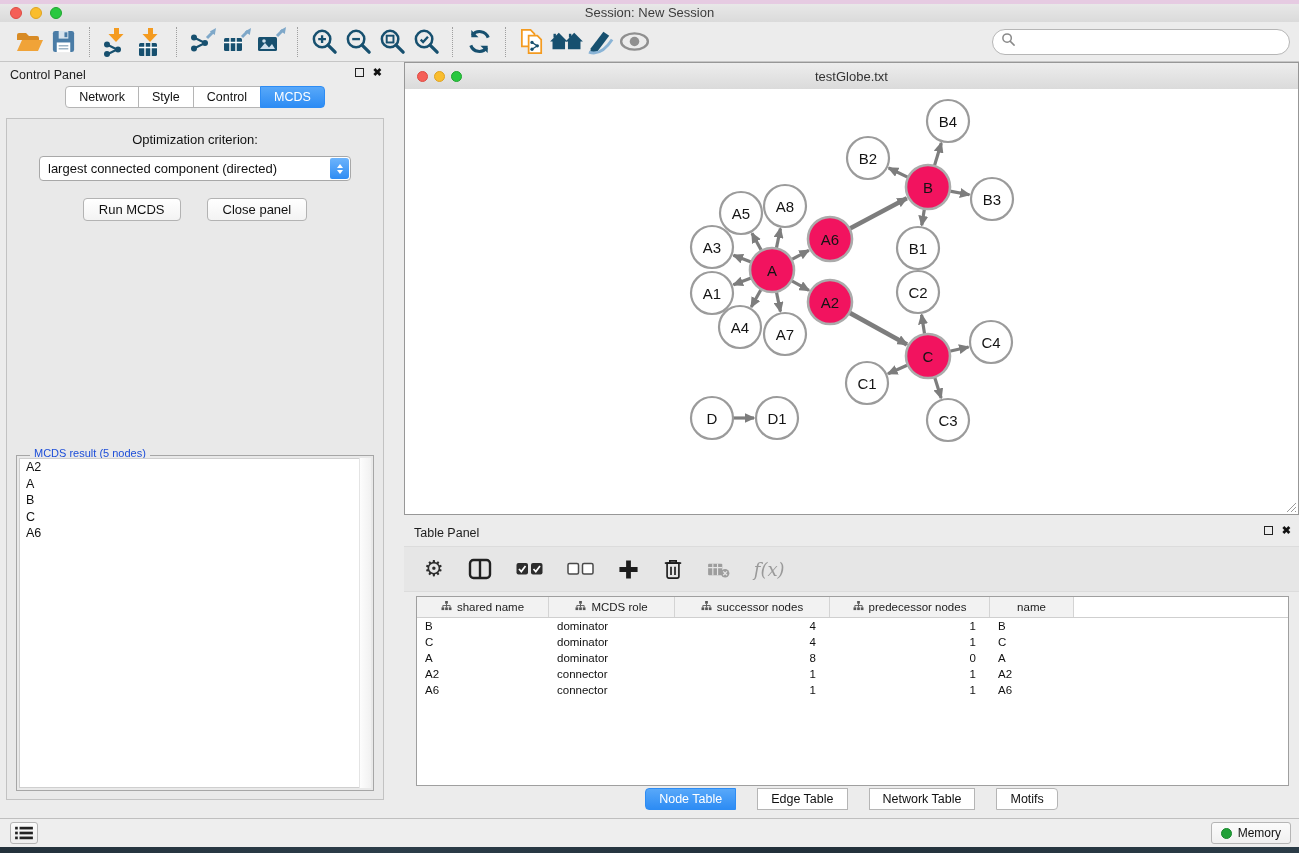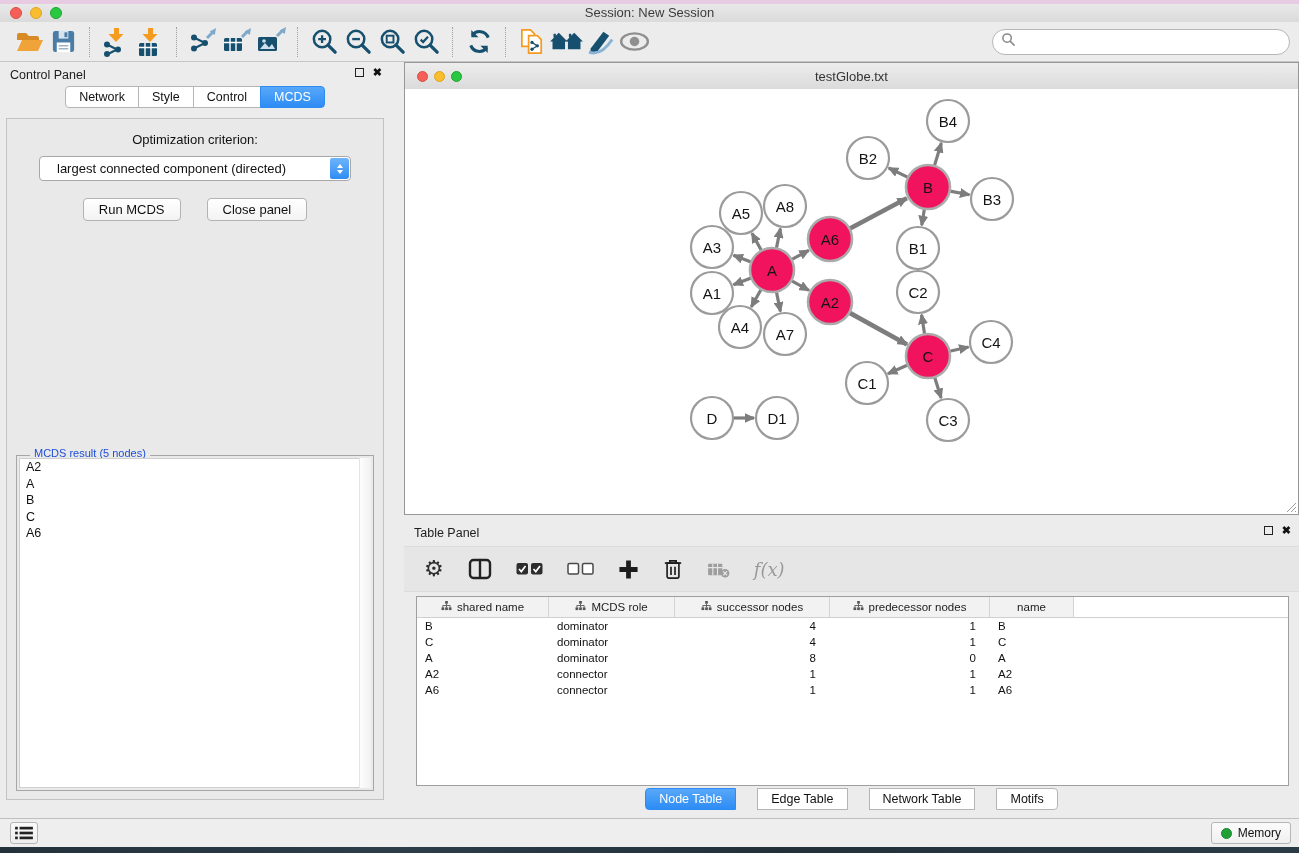--- a/index.html
+++ b/index.html
@@ -40,21 +40,21 @@
   .seg { border:1px solid #b5b5b5; background:#fff; padding:3px 13px; font-size:12.5px; color:#111; margin-left:-1px; position:relative; }
   .seg:first-child { border-radius:4px 0 0 4px; margin-left:0; }
   .seg:last-child { border-radius:0 4px 4px 0; }
   .seg.active { background:linear-gradient(#58a8f9,#2d8cf4); color:#fff; border-color:#2d8cf4; z-index:1; }
 
   .ctl-content { position:absolute; left:6px; top:56px; width:378px; height:682px;
     background:#e9e9e9; border:1px solid #c2c2c2; }
   .opt-label { margin-top:13px; text-align:center; font-size:13px; color:#111; }
   .select-row { display:flex; justify-content:center; margin-top:9px; }
   .select { position:relative; width:312px; height:25px; background:#fff; border:1px solid #a8a8a8;
-    border-radius:4px; font-size:13px; line-height:23px; padding-left:17px; color:#111; }
+    border-radius:4px; font-size:13px; line-height:23px; padding-left:8px; color:#111; }
   .stepper { position:absolute; right:1px; top:1px; bottom:1px; width:19px; border-radius:2px 3px 3px 2px;
     background:linear-gradient(#6db4fc,#2f8cf3); display:flex; flex-direction:column; align-items:center; justify-content:center; gap:2px; }
   .chev-up { width:0; height:0; border-left:3.5px solid transparent; border-right:3.5px solid transparent; border-bottom:4.5px solid #fff; }
   .chev-down { width:0; height:0; border-left:3.5px solid transparent; border-right:3.5px solid transparent; border-top:4.5px solid #fff; }
   .btn-row { display:flex; justify-content:center; gap:26px; margin-top:17px; }
   .btn { background:linear-gradient(#ffffff,#f3f3f3); border:1px solid #b3b3b3; border-radius:4px;
     font-size:13px; color:#111; padding:3px 15px; }
 
   .groupbox { position:absolute; left:9px; top:336px; width:358px; height:336px;
     border:1px solid #a6a6a6; background:#e9e9e9; }

